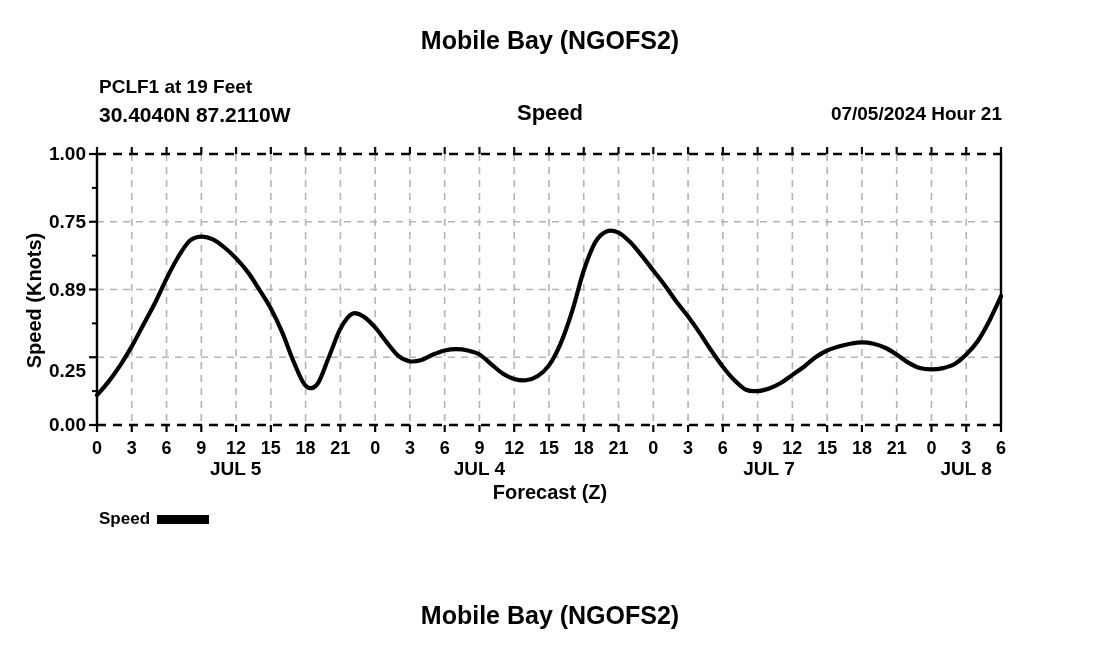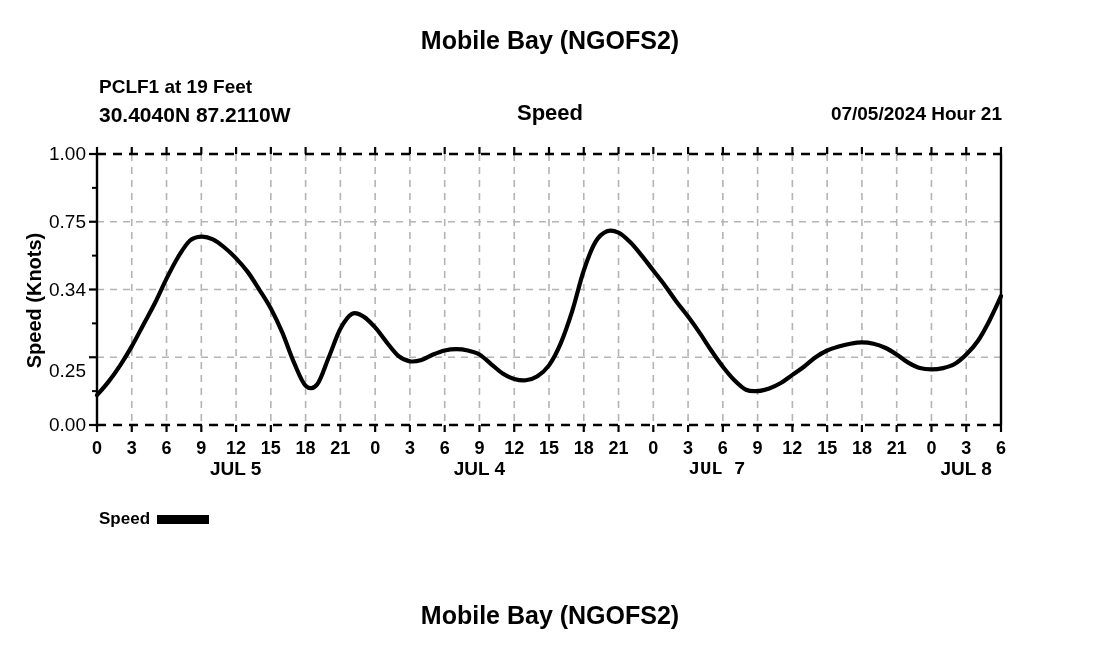--- a/index.html
+++ b/index.html
@@ -79,21 +79,21 @@
     left: 0; top: 481px;
     width: 1100px;
     text-align: center;
     font-size: 20px;
   }
 
   .ytick-label {
     position: absolute;
     right: 1014px;
     font-size: 19px;
-    font-weight: normal;
+    font-weight: bold;
     text-align: right;
     width: 70px;
     transform: translateY(-50%);
     white-space: nowrap;
   }
 
   .xtick-label {
     position: absolute;
     font-size: 18px;
     font-weight: bold;
@@ -140,20 +140,21 @@
 <div id="figure">
 
   <div class="txt" id="main-title">Mobile Bay (NGOFS2)</div>
 
   <div class="txt" id="station-line">PCLF1 at 19 Feet</div>
   <div class="txt" id="coords-line">30.4040N  87.2110W</div>
   <div class="txt" id="subtitle">Speed</div>
   <div class="txt" id="run-time">07/05/2024 Hour 21</div>
 
   <div class="txt" id="ylabel">Speed (Knots)</div>
+  <div class="txt" id="xlabel">Forecast (Z)</div>
 
   <div id="tick-layer">
       <div class="xtick-label" style="left: 97px; top: 438px;">0</div>
       <div class="xtick-label" style="left: 131.769px; top: 438px;">3</div>
       <div class="xtick-label" style="left: 166.538px; top: 438px;">6</div>
       <div class="xtick-label" style="left: 201.308px; top: 438px;">9</div>
       <div class="xtick-label" style="left: 236.077px; top: 438px;">12</div>
       <div class="xtick-label" style="left: 270.846px; top: 438px;">15</div>
       <div class="xtick-label" style="left: 305.615px; top: 438px;">18</div>
       <div class="xtick-label" style="left: 340.385px; top: 438px;">21</div>
@@ -171,26 +172,26 @@
       <div class="xtick-label" style="left: 757.615px; top: 438px;">9</div>
       <div class="xtick-label" style="left: 792.385px; top: 438px;">12</div>
       <div class="xtick-label" style="left: 827.154px; top: 438px;">15</div>
       <div class="xtick-label" style="left: 861.923px; top: 438px;">18</div>
       <div class="xtick-label" style="left: 896.692px; top: 438px;">21</div>
       <div class="xtick-label" style="left: 931.462px; top: 438px;">0</div>
       <div class="xtick-label" style="left: 966.231px; top: 438px;">3</div>
       <div class="xtick-label" style="left: 1001px; top: 438px;">6</div>
       <div class="ytick-label" style="top: 425px;">0.00</div>
       <div class="ytick-label" style="top: 371px;">0.25</div>
-      <div class="ytick-label" style="top: 289.5px;">0.34</div>
+      <div class="ytick-label" style="top: 289.5px;">0.89</div>
       <div class="ytick-label" style="top: 221.75px;">0.75</div>
       <div class="ytick-label" style="top: 154px;">1.00</div>
       <div class="day-label" style="left: 201.308px; text-align: right;">JUL 5</div>
       <div class="day-label" style="left: 479.462px;">JUL 4</div>
-      <div class="day-label" style="left: 717px; font-family: Liberation Mono, monospace;">JUL 7</div>
+      <div class="day-label" style="left: 769px;">JUL 7</div>
       <div class="day-label" style="left: 966.231px;">JUL 8</div>
     </div>
 
   <svg id="plot" width="1100" height="650">
     <g id="grid-layer">
         <line x1="131.76923076923077" y1="154" x2="131.76923076923077" y2="425" stroke="#b4b4b4" stroke-width="1.6" stroke-dasharray="7,6"></line>
         <line x1="166.53846153846155" y1="154" x2="166.53846153846155" y2="425" stroke="#b4b4b4" stroke-width="1.6" stroke-dasharray="7,6"></line>
         <line x1="201.30769230769232" y1="154" x2="201.30769230769232" y2="425" stroke="#b4b4b4" stroke-width="1.6" stroke-dasharray="7,6"></line>
         <line x1="236.0769230769231" y1="154" x2="236.0769230769231" y2="425" stroke="#b4b4b4" stroke-width="1.6" stroke-dasharray="7,6"></line>
         <line x1="270.84615384615387" y1="154" x2="270.84615384615387" y2="425" stroke="#b4b4b4" stroke-width="1.6" stroke-dasharray="7,6"></line>

